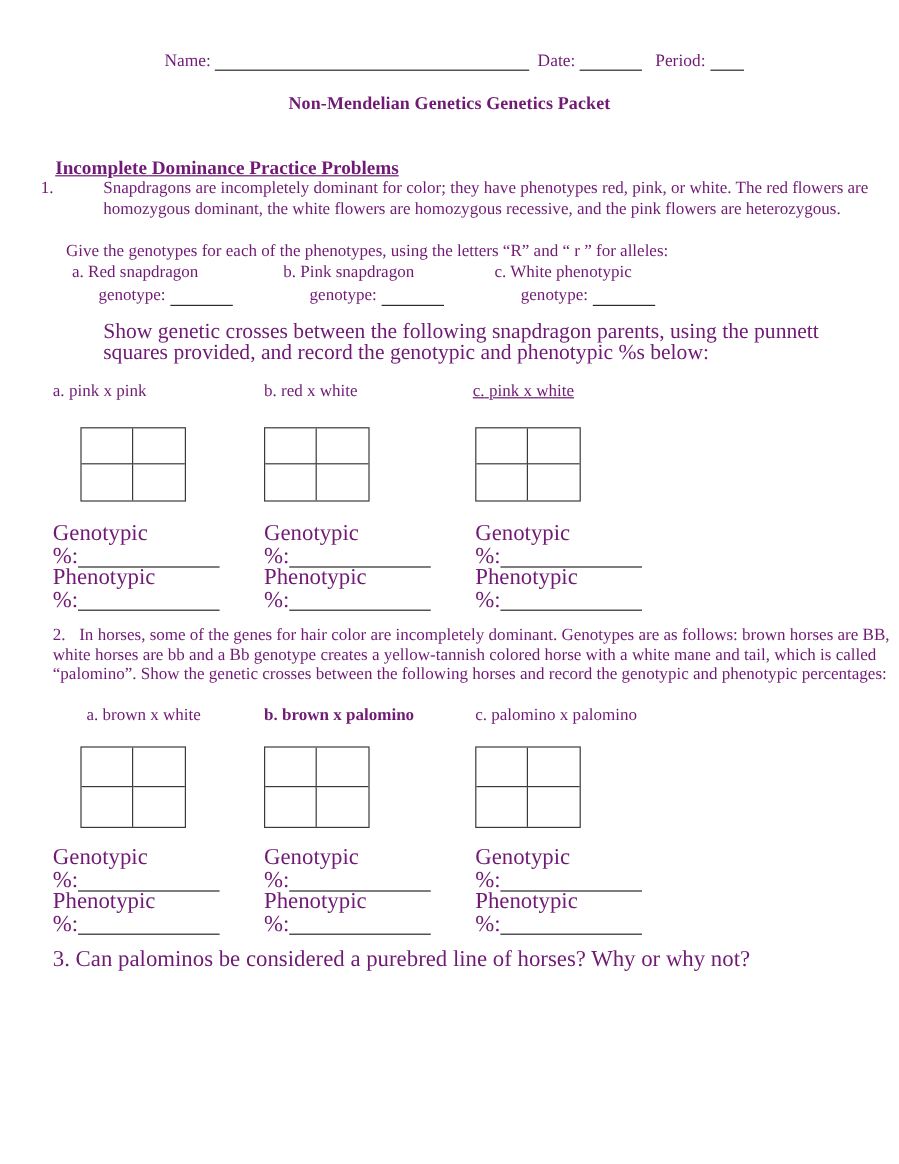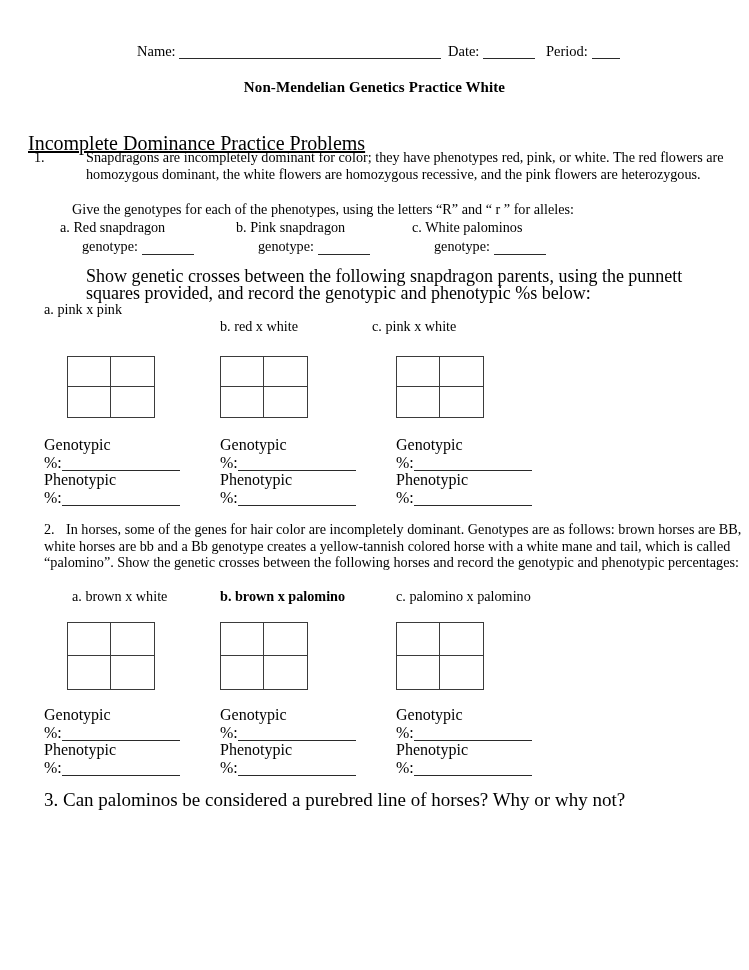--- a/index.html
+++ b/index.html
@@ -6,21 +6,21 @@
     margin: 0;
     padding: 0;
     background: #ffffff;
   }
   .page {
     position: relative;
     width: 749px;
     height: 970px;
     background: #ffffff;
     font-family: "Liberation Serif", "DejaVu Serif", serif;
-    color: #000000;
+    color: #701a75;
     overflow: hidden;
   }
 
   
   .hdr-row {
     position: absolute;
     left: 0; top: 44px;
     width: 749px;
     font-size: 14.5px;
     line-height: 1;
@@ -40,43 +40,43 @@
     width: 749px;
     text-align: center;
     font-size: 15px;
     font-weight: bold;
     letter-spacing: 0.1px;
   }
 
   
   .sec-head {
     position: absolute;
-    left: 28px; top: 132px;
-    font-size: 20px;
-    font-weight: normal;
+    left: 46px; top: 132px;
+    font-size: 16px;
+    font-weight: bold;
     text-decoration: underline;
     white-space: nowrap;
   }
 
   
   .para {
     position: absolute;
     font-size: 14.2px;
     line-height: 16.5px;
     text-align: left;
   }
   .q1 {
     left: 60px; top: 149px; width: 690px;
     text-indent: -26px; padding-left: 26px;
   }
   .q1 .num { display: inline-block; width: 26px; }
 
   .give-line {
     position: absolute;
-    left: 72px; top: 201px;
+    left: 55px; top: 201px;
     font-size: 14.2px;
     white-space: nowrap;
   }
 
   .abc-row {
     position: absolute;
     font-size: 14.2px;
     line-height: 17px;
     white-space: nowrap;
   }
@@ -114,21 +114,21 @@
     border-bottom: 1.2px solid #3b3b3b;
   }
   .punnett .cell:nth-child(2),
   .punnett .cell:nth-child(4) { border-right: none; }
   .punnett .cell:nth-child(3),
   .punnett .cell:nth-child(4) { border-bottom: none; }
 
   
   .result {
     position: absolute;
-    font-size: 16px;
+    font-size: 19px;
     line-height: 17.5px;
     white-space: nowrap;
   }
   .result .lbl { display: block; }
   .result .pct { display: block; }
   .result .pct .rule { width: 118px; }
 
   .q2 {
     left: 44px; top: 521px; width: 700px;
   }
@@ -154,21 +154,21 @@
     <div class="hdr-item" style="left:448px;">
       <span class="hdr-label">Date:</span>
       <span class="rule" style="width:52px;"></span>
     </div>
     <div class="hdr-item" style="left:546px;font-family:Liberation Serif, serif;">
       <span class="hdr-label">Period:</span>
       <span class="rule" style="width:28px;"></span>
     </div>
   </div>
 
-  <div class="doc-title">Non-Mendelian Genetics Practice White</div>
+  <div class="doc-title">Non-Mendelian Genetics Genetics Packet</div>
 
   <div class="sec-head">Incomplete Dominance Practice Problems</div>
 
   <div class="para q1">
     <span class="num">1.</span><span>Snapdragons are incompletely dominant for color; they have phenotypes red, pink, or white.  The red flowers are homozygous dominant, the white flowers are homozygous recessive, and the pink flowers are heterozygous.</span>
   </div>
 
   <div class="give-line">Give the genotypes for each of the phenotypes, using the letters   “R” and “ r ” for alleles:</div>
 
   <div class="abc-row">
@@ -183,39 +183,39 @@
     <div class="abc-col" style="left:220px; top:219px;">
       <span>b.</span>
       <span>Pink snapdragon</span>
       <span class="geno-line" style="padding-left:22px;">
         <span>genotype:</span>
         <span class="rule"></span>
       </span>
     </div>
     <div class="abc-col" style="left:396px; top:219px;">
       <span>c.</span>
-      <span>White palominos</span>
+      <span>White phenotypic</span>
       <span class="geno-line" style="padding-left:22px;">
         <span>genotype:</span>
         <span class="rule"></span>
       </span>
     </div>
   </div>
 
   <div class="show-para">Show genetic crosses between the following snapdragon parents, using the punnett squares provided, and record the genotypic and phenotypic %s below:</div>
 
-  <div class="cross-label" style="left:44px; top:301px;">
+  <div class="cross-label" style="left:44px; top:318px;">
     <span>a.</span>
     <span>pink x pink</span>
   </div>
   <div class="cross-label" style="left:220px; top:318px;">
     <span>b.</span>
     <span>red x white</span>
   </div>
-  <div class="cross-label" style="left:372px; top:318px;">
+  <div class="cross-label" style="left:394px; top:318px;text-decoration:underline;">
     <span>c.</span>
     <span>pink x white</span>
   </div>
 
   <div class="punnett" style="left:67px; top:356px; width:88px; height:62px;">
     <div class="cell"></div>
     <div class="cell"></div>
     <div class="cell"></div>
     <div class="cell"></div>
   </div>

